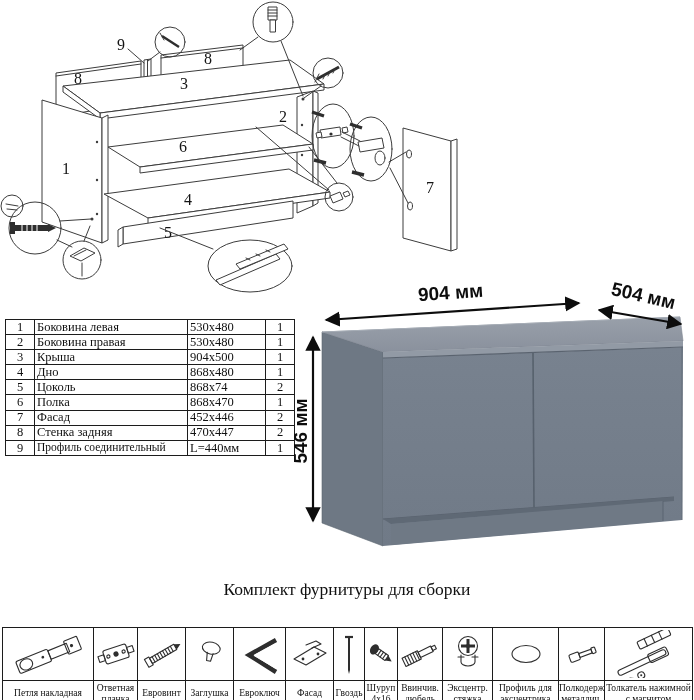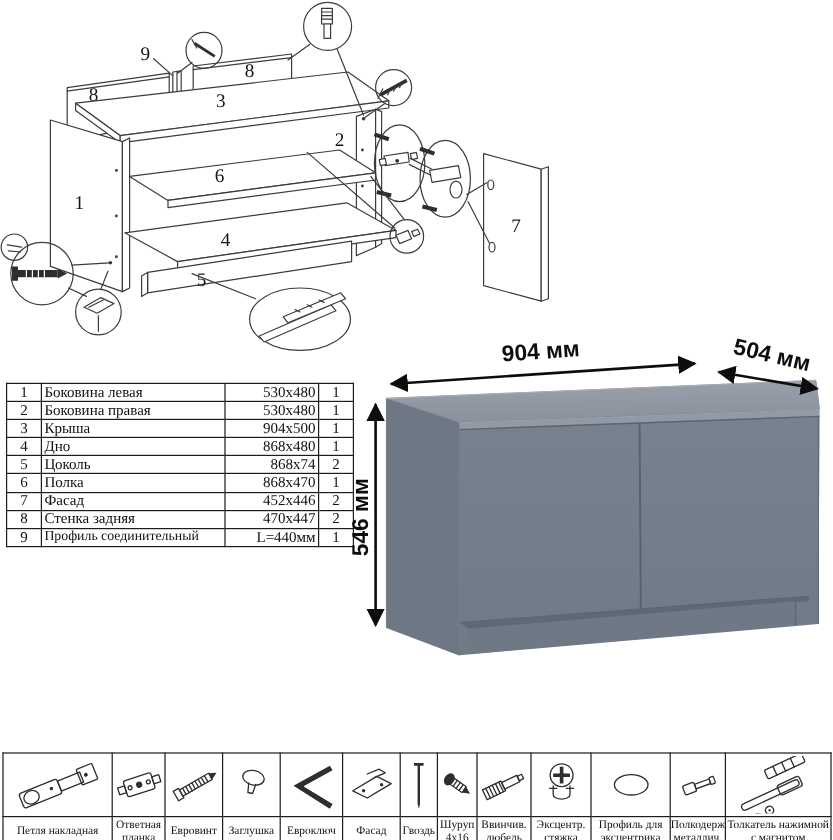--- a/index.html
+++ b/index.html
@@ -9,21 +9,21 @@
   .lbl{font:16px "Liberation Serif",serif;fill:#141414;}
   .dim{font:700 19px "Liberation Sans",sans-serif;fill:#0d0d0d;}
 
   
   #parts-table{position:absolute;left:5px;top:319px;width:281px;border-collapse:collapse;
                table-layout:fixed;}
   #parts-table td{border:1.2px solid #1c1c1c;height:14.1px;padding:0 2px;
                   font-size:12.5px;line-height:1;white-space:nowrap;overflow:hidden;}
   #parts-table td.c-num{width:24px;text-align:center;}
   #parts-table td.c-name{width:148px;text-align:left;}
-  #parts-table td.c-size{width:73px;text-align:right;}
+  #parts-table td.c-size{width:73px;text-align:left;}
   #parts-table td.c-qty{width:24px;text-align:center;}
 
   
   #hw-title{position:absolute;left:0;top:579px;width:694px;text-align:center;
             font-size:17.5px;line-height:1.2;}
   #hw-table{position:absolute;left:2px;top:627px;width:690px;border-collapse:collapse;
             table-layout:fixed;}
   #hw-table td{border:1.2px solid #1c1c1c;padding:0;text-align:center;vertical-align:middle;
                overflow:hidden;}
   #hw-table tr.r-icon td{height:52px;}
@@ -275,20 +275,21 @@
     <g>
       <line x1="326" y1="320" x2="579" y2="303" stroke="#0d0d0d" stroke-width="2.2" marker-start="url(#ah)" marker-end="url(#ah)"></line>
       <line x1="599" y1="310" x2="681" y2="324" stroke="#0d0d0d" stroke-width="2.2" marker-start="url(#ah)" marker-end="url(#ah)"></line>
       <line x1="313" y1="337" x2="313" y2="521" stroke="#0d0d0d" stroke-width="2.2" marker-start="url(#ah)" marker-end="url(#ah)"></line>
       <text class="dim" text-anchor="middle" transform="translate(451,299) rotate(-4)">904 мм</text>
       <text class="dim" text-anchor="middle" transform="translate(642,302) rotate(13)">504 мм</text>
       <text class="dim" text-anchor="middle" transform="translate(307,431) rotate(-90)">546 мм</text>
     </g>
   </svg>
 
+  <div id="hw-title">Комплект фурнитуры для сборки</div>
 
   <table id="hw-table">
     <colgroup>
       <col style="width:91px">
         <col style="width:44px">
         <col style="width:48px">
         <col style="width:48px">
       <col style="width:52px">
         <col style="width:48px">
         <col style="width:31px">

